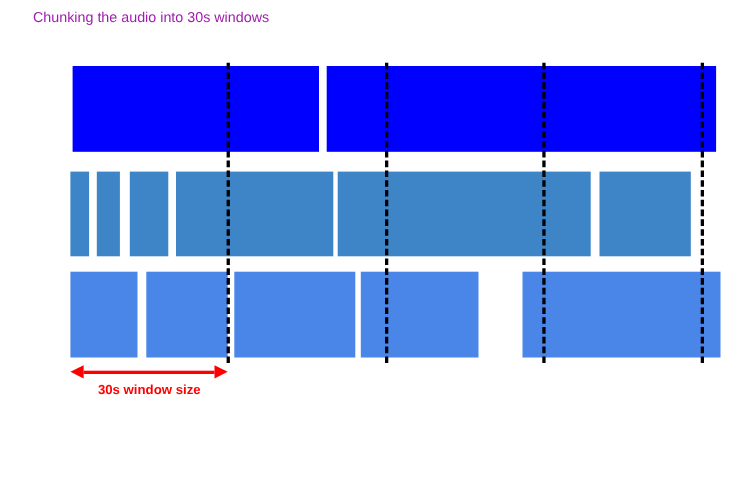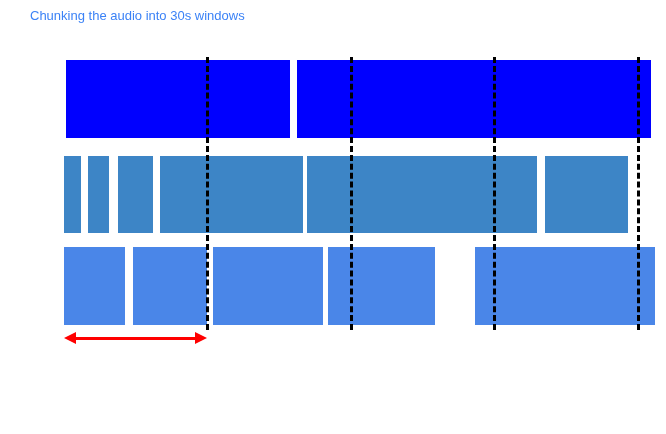--- a/index.html
+++ b/index.html
@@ -9,21 +9,21 @@
     height: 434px;
     background: #ffffff;
     overflow: hidden;
     font-family: "Liberation Sans", sans-serif;
   }
   .title {
     position: absolute;
     left: 30px;
     top: 8px;
     font-size: 13px;
-    color: #3b82f6;
+    color: #a21caf;
     white-space: nowrap;
   }
   .segment {
     position: absolute;
   }
   .boundary {
     position: absolute;
     width: 0;
     border-left: 3px dashed #000000;
   }
@@ -68,13 +68,14 @@
       <div class="boundary" style="left: 206.4px; top: 57px; height: 273px; border-left-color: rgb(0, 0, 0);"></div>
       <div class="boundary" style="left: 349.8px; top: 57px; height: 273px; border-left-color: rgb(0, 0, 0);"></div>
       <div class="boundary" style="left: 493.2px; top: 57px; height: 273px; border-left-color: rgb(0, 0, 0);"></div>
       <div class="boundary" style="left: 636.6px; top: 57px; height: 273px; border-left-color: rgb(0, 0, 0);"></div>
     </div>
   <div class="arrow" id="arrow" style="left: 64px; width: 143.4px; top: 332px;">
     <span class="head left" style="border-right-color: rgb(255, 0, 0);"></span>
     <span class="shaft" style="background: rgb(255, 0, 0);"></span>
     <span class="head right" style="border-left-color: rgb(255, 0, 0);"></span>
   </div>
+  <div class="arrow-label" id="arrow-label" style="left: 89px; top: 347px; color: rgb(255, 0, 0);">30s window size</div>
 </div>
 
 </body></html>

